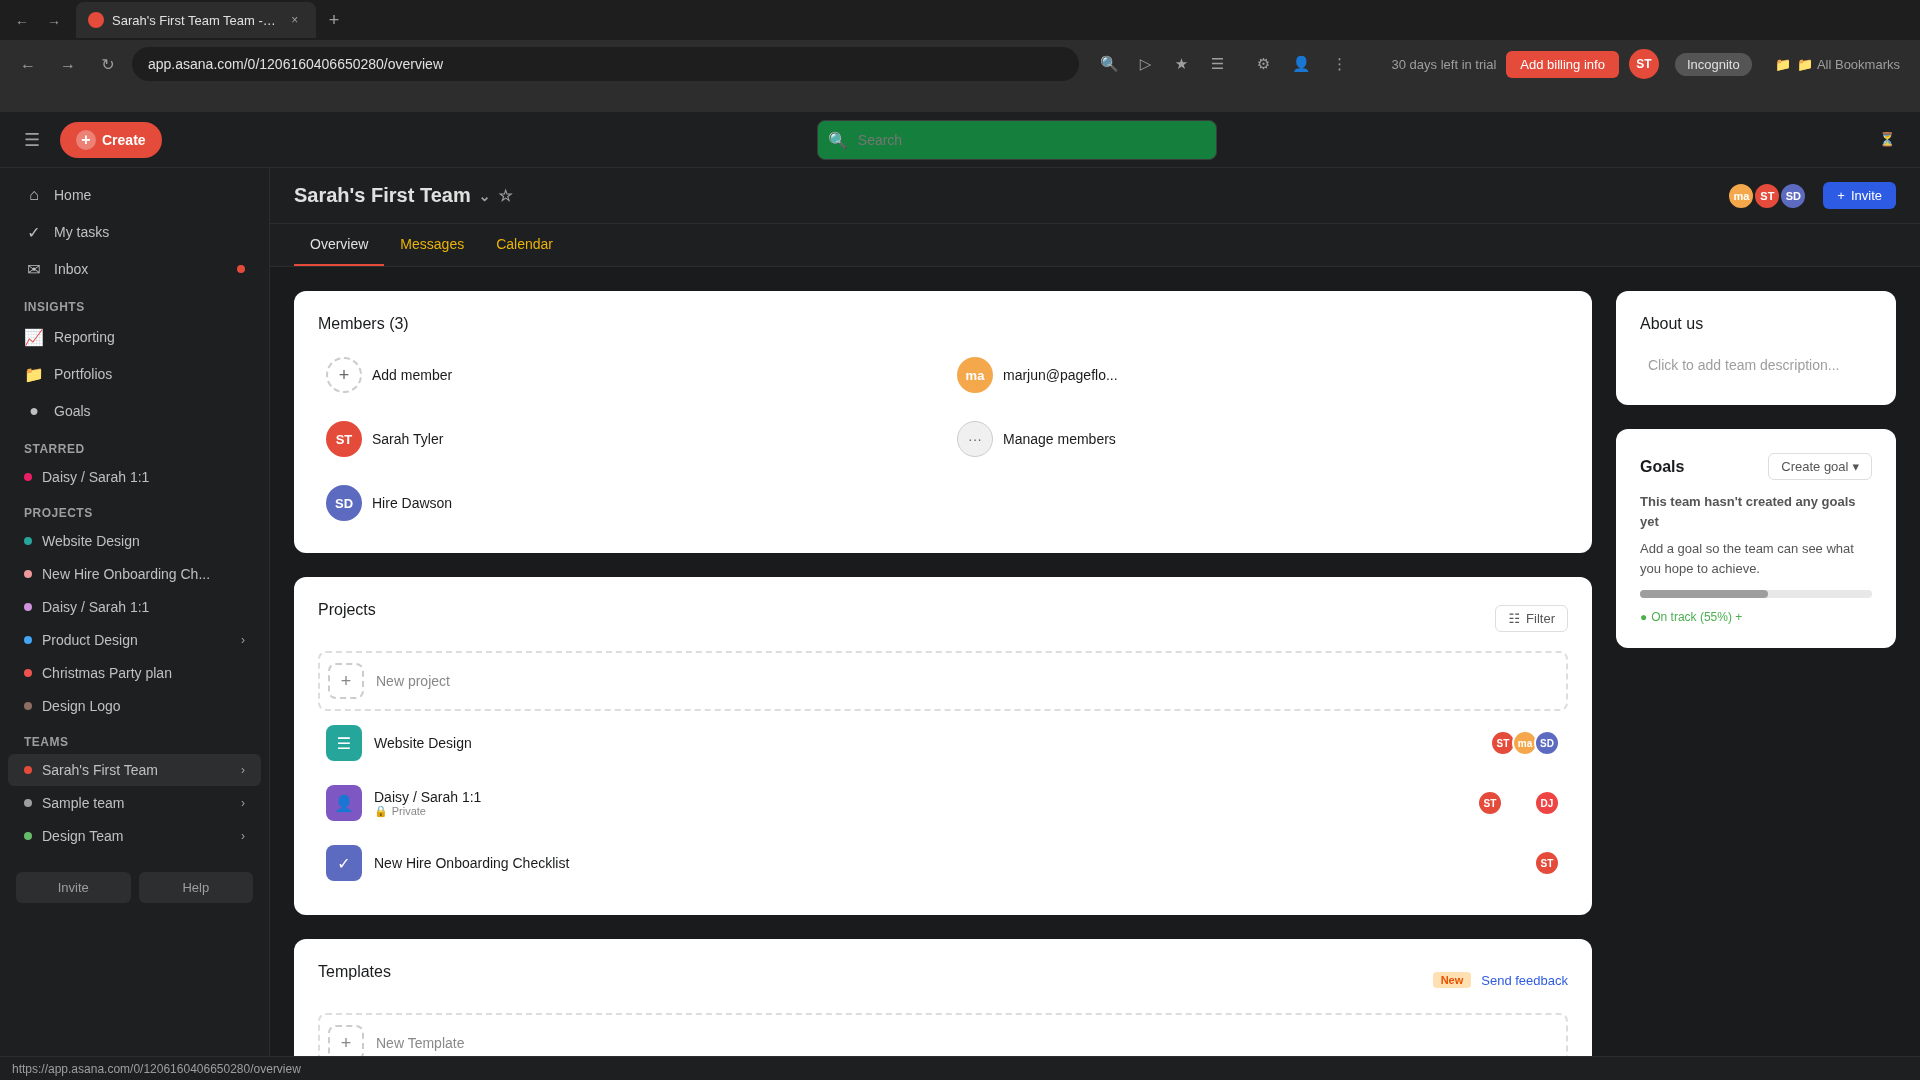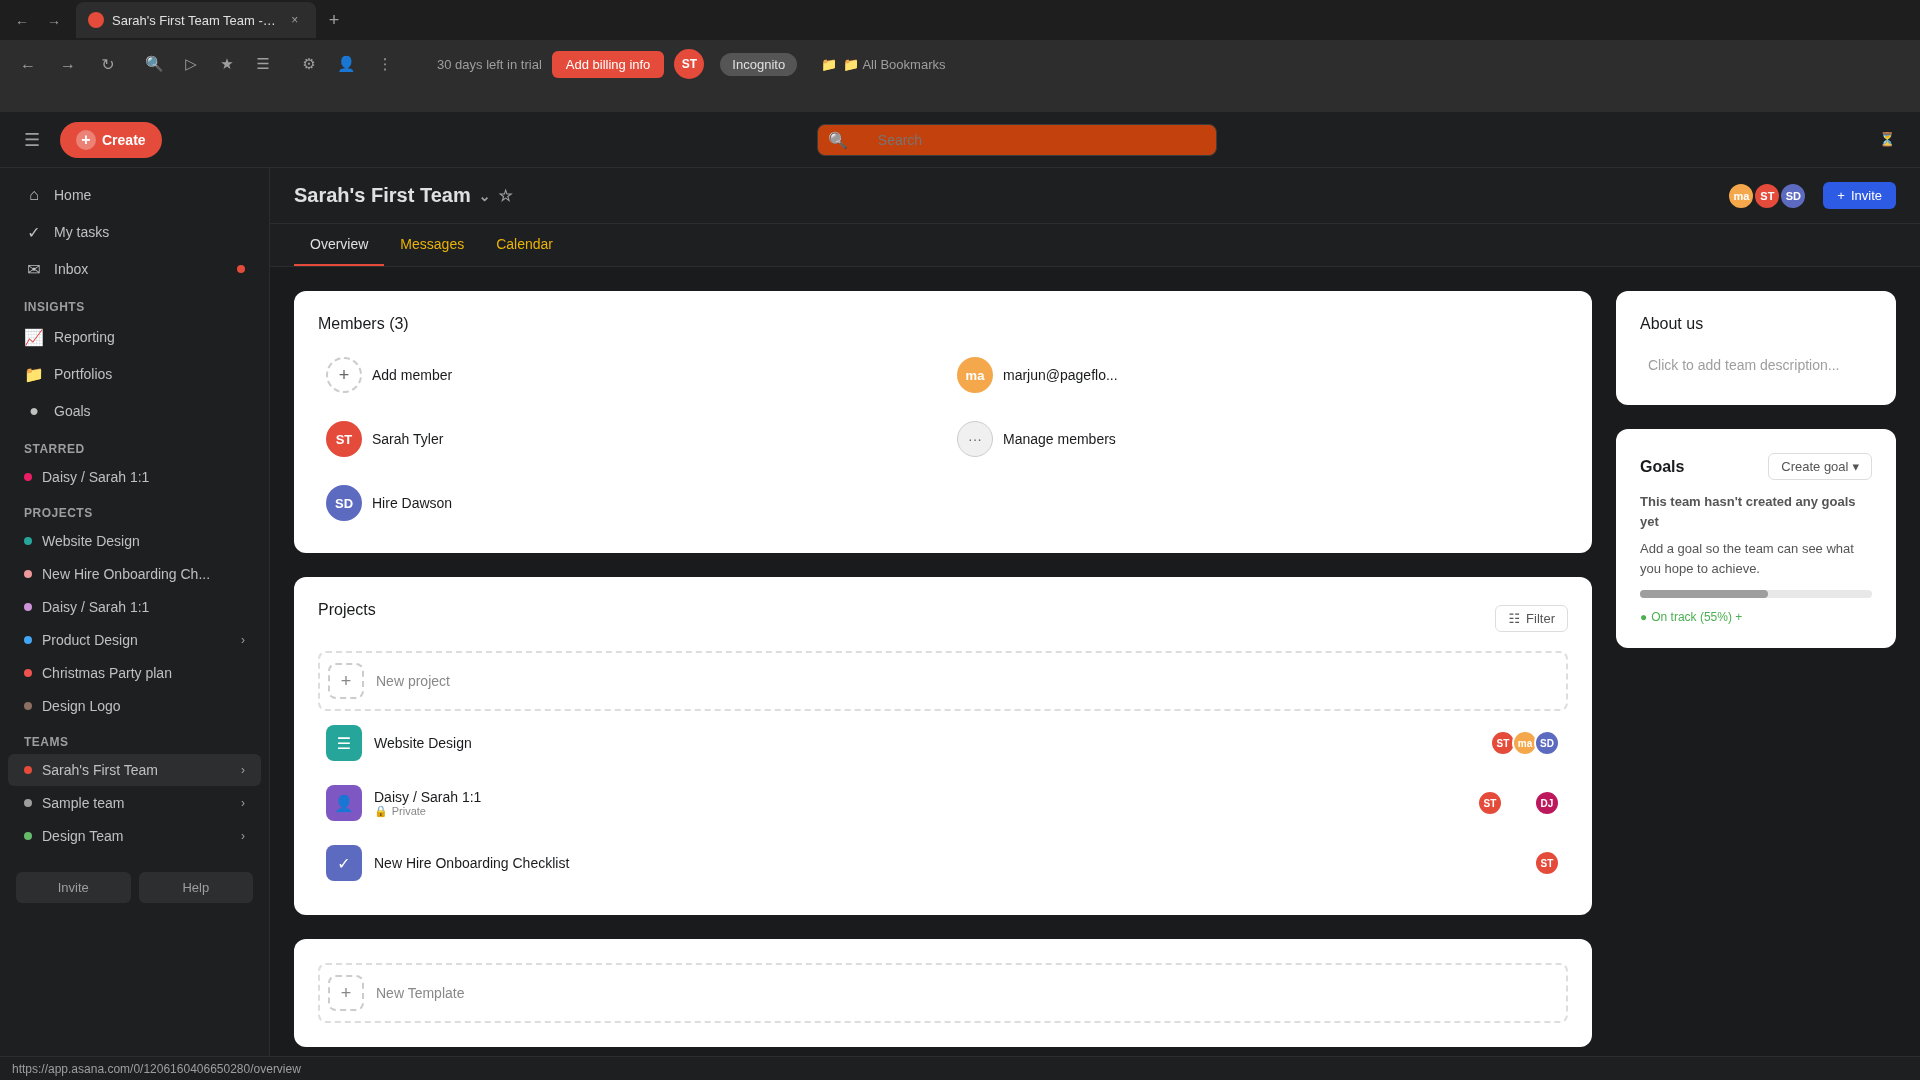--- a/index.html
+++ b/index.html
@@ -24,21 +24,21 @@
     .bookmarks-btn { display: flex; align-items: center; gap: 6px; background: transparent; border: none; color: #9e9e9e; cursor: pointer; font-size: 13px; padding: 4px 8px; }
     .trial-info { font-size: 13px; color: #9e9e9e; }
     .add-billing-btn { background: #e44b3a; color: white; border: none; border-radius: 6px; padding: 6px 14px; font-size: 13px; cursor: pointer; }
     .user-avatar-browser { width: 30px; height: 30px; border-radius: 50%; background: #e44b3a; color: white; font-size: 12px; font-weight: 600; display: flex; align-items: center; justify-content: center; }
 
     
     .top-bar { display: flex; align-items: center; height: 56px; background: #1e1f21; padding: 0 16px; gap: 12px; border-bottom: 1px solid #2d2d2d; flex-shrink: 0; }
     .hamburger-btn { width: 32px; height: 32px; display: flex; align-items: center; justify-content: center; background: transparent; border: none; color: #9e9e9e; cursor: pointer; font-size: 18px; }
     .create-btn { display: flex; align-items: center; gap: 6px; background: #e44b3a; color: white; border: none; border-radius: 20px; padding: 8px 16px; font-size: 14px; font-weight: 600; cursor: pointer; }
     .create-icon { width: 20px; height: 20px; background: rgba(255,255,255,0.3); border-radius: 50%; display: flex; align-items: center; justify-content: center; font-size: 16px; }
-    .search-input { width: 100%; background: #c2410c; border: 1px solid #3c3c3c; border-radius: 8px; height: 32px; padding: 0 16px 0 60px; color: #e0e0e0; font-size: 14px; outline: none; }
+    .search-input { width: 100%; background: #15803d; border: 1px solid #3c3c3c; border-radius: 8px; height: 40px; padding: 0 16px 0 40px; color: #e0e0e0; font-size: 14px; outline: none; }
     .search-wrapper { position: relative; }
     .search-icon-inner { position: absolute; left: 12px; top: 50%; transform: translateY(-50%); color: #9e9e9e; font-size: 16px; }
     .top-bar-right { display: flex; align-items: center; gap: 12px; margin-left: auto; }
     .timer-btn { width: 32px; height: 32px; display: flex; align-items: center; justify-content: center; background: transparent; border: none; color: #9e9e9e; cursor: pointer; }
 
     
     .main-area { display: flex; flex: 1; overflow: hidden; }
 
     
     .sidebar { width: 270px; background: #1e1f21; border-right: 1px solid #2d2d2d; display: flex; flex-direction: column; overflow-y: auto; flex-shrink: 0; }
@@ -129,20 +129,21 @@
       <div class="tab-favicon"></div>
       <span class="tab-title">Sarah's First Team Team - As...</span>
       <button class="tab-close">×</button>
     </div>
     <button class="new-tab-btn">+</button>
   </div>
   <div class="address-bar-row">
     <button class="nav-btn">←</button>
     <button class="nav-btn">→</button>
     <button class="nav-btn">↻</button>
+    <input class="address-input" type="text" value="app.asana.com/0/1206160406650280/overview" style="">
     <div class="browser-actions">
       <button class="browser-action-btn">🔍</button>
       <button class="browser-action-btn">▷</button>
       <button class="browser-action-btn">★</button>
       <button class="browser-action-btn">☰</button>
     </div>
     <div style="display:flex;align-items:center;gap:8px;margin-left:8px;">
       <button class="browser-action-btn">⚙</button>
       <button class="browser-action-btn">👤</button>
       <button class="browser-action-btn">⋮</button>
@@ -358,37 +359,44 @@
                 <div class="project-icon" style="background:#7e57c2;">👤</div>
                 <div style="flex:1;">
                   <div class="project-name">Daisy / Sarah 1:1</div>
                   <div class="project-private">
                     <span>🔒</span>
                     <span>Private</span>
                   </div>
                 </div>
                 <div class="project-avatars">
                   <div class="project-avatar" style="background:#e44b3a;">ST</div>
-                  <div class="project-avatar" style="background:#be185d;margin-left:31px;">DJ</div>
+                  <div class="project-avatar" style="background:#ef4444;margin-left:31px;">DJ</div>
                 </div>
               </div>
 
               <div class="project-item">
                 <div class="project-icon" style="background:#5c6bc0;">✓</div>
                 <div style="flex:1;">
                   <div class="project-name">New Hire Onboarding Checklist</div>
                 </div>
                 <div class="project-avatars">
                   <div class="project-avatar" style="background:#e44b3a;">ST</div>
                 </div>
               </div>
             </div>
           </div>
 
           <div class="card">
+            <div class="templates-header">
+              <div class="card-title">Templates</div>
+              <div style="display:flex;align-items:center;gap:10px;">
+                <span class="new-badge">New</span>
+                <span class="send-feedback-link">Send feedback</span>
+              </div>
+            </div>
             <div class="new-project-item" style="border-color:#ddd;">
               <div class="new-project-icon">+</div>
               <span class="new-project-label">New Template</span>
             </div>
           </div>
         </div>
 
         <div class="side-col">
 
           <div class="card">

